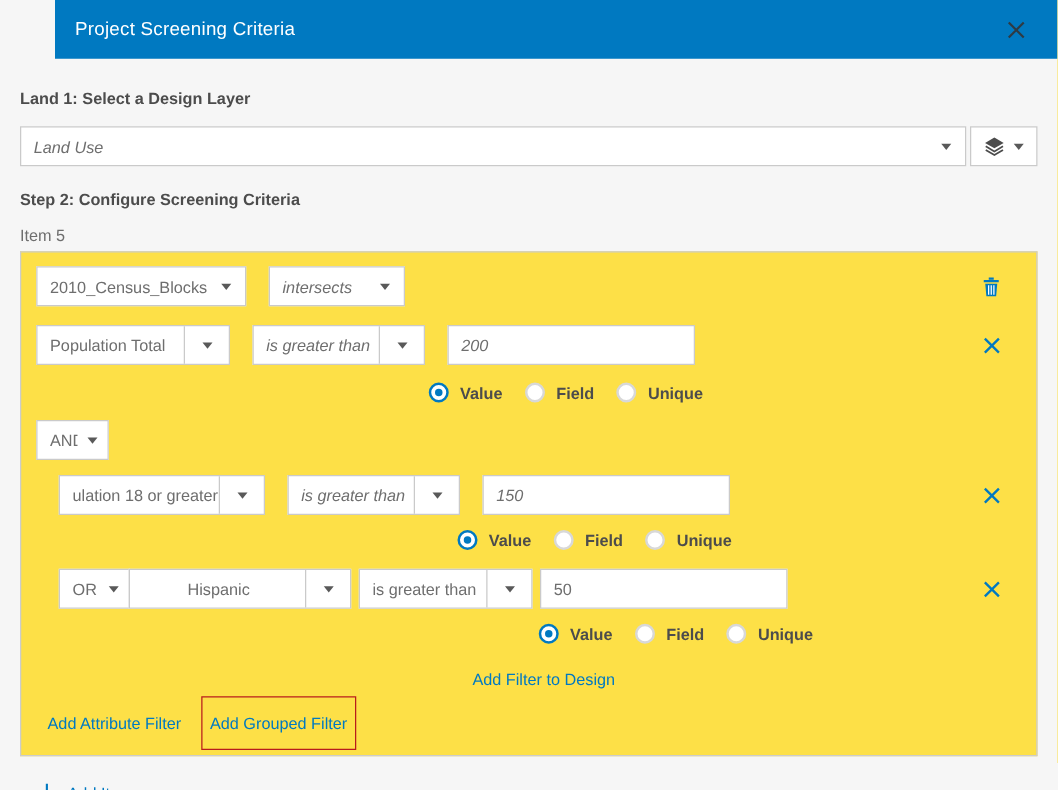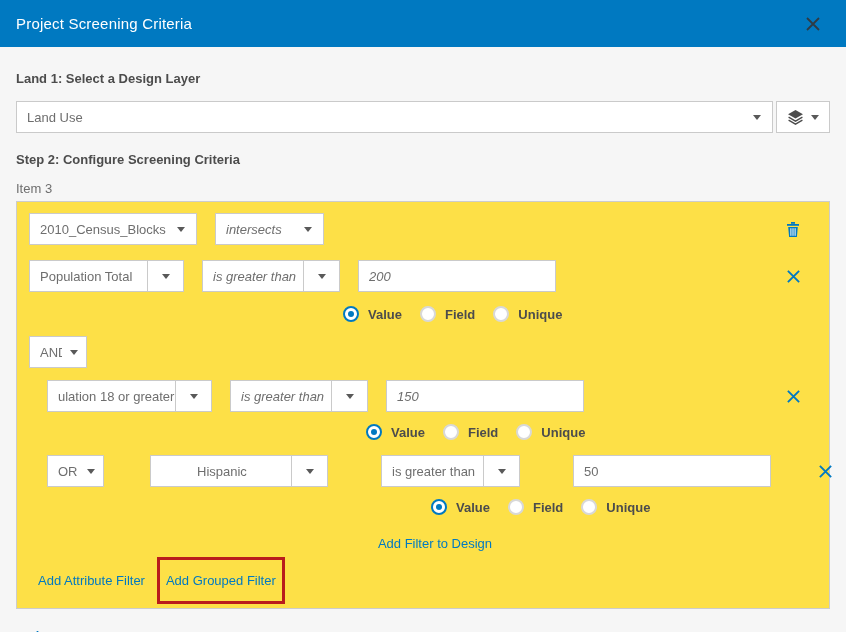--- a/index.html
+++ b/index.html
@@ -9,20 +9,21 @@
     font-size:13px;
     background:#f6f6f6;
     color:#4c4c4c;
     overflow:hidden;
   }
   
   .dlg-header {
     height:47px; background:#0079c1;
     display:flex; align-items:center; justify-content:space-between;
     padding:0 24px 0 16px;
+    margin-left:44px;
   }
   .dlg-title { color:#ffffff; font-size:15px; letter-spacing:.2px; }
   .close-btn { width:18px; height:18px; cursor:pointer; display:flex; align-items:center; justify-content:center; }
 
   
   .content { padding:0 16px; }
   .section-label { font-weight:bold; color:#4c4c4c; margin-top:24px; }
   .muted-label { color:#6e6e6e; margin-top:14px; }
 
   
@@ -33,21 +34,21 @@
   }
   .select .txt { padding:0 10px; flex:1; white-space:nowrap; overflow:hidden; }
   .select .caret-zone { width:30px; display:flex; align-items:center; justify-content:center; flex:none; }
   .combobox .txt { padding:0 10px; flex:1; white-space:nowrap; overflow:hidden; }
   .combobox .caret-zone {
     width:36px; height:100%; display:flex; align-items:center; justify-content:center;
     border-left:1px solid #cacaca; flex:none;
   }
   .tri { width:0; height:0; border-left:4px solid transparent; border-right:4px solid transparent; border-top:5px solid #595959; }
 
-  .layer-row { display:flex; margin-top:15px; gap:3px; }
+  .layer-row { display:flex; margin-top:15px; gap:3px;font-style:italic; }
   .layer-select { flex:1; }
   .layers-btn {
     width:54px; height:32px; background:#fff; border:1px solid #cacaca;
     display:flex; align-items:center; justify-content:center; gap:7px; cursor:pointer;
   }
 
   
   .item-panel {
     margin-top:5px; background:#fde047; border:1px solid #cccccc;
     padding:11px 12px 4px 12px;
@@ -74,23 +75,23 @@
   .radio-circ.sel { border-color:#0079c1; }
   .radio-circ.sel::after {
     content:""; position:absolute; left:3px; top:3px; width:6px; height:6px;
     border-radius:50%; background:#0079c1;
   }
   .radio-label { font-weight:bold; color:#4c4c4c; }
 
   .link { color:#0079c1; cursor:pointer; text-decoration:none; }
   .add-group-row { text-align:center; margin-top:21px; padding-left:24px; }
 
-  .bottom-links { display:flex; align-items:center; margin-top:6px; }
+  .bottom-links { display:flex; align-items:center; margin-top:6px;gap:16px; }
   .highlight-box {
-    border:3px solid #b91c1c; padding:13px 6px; margin-left:12px;
+    border:1px solid #b91c1c; padding:13px 6px; margin-left:0;
     display:inline-flex; align-items:center;
   }
 
   
   .footer-row { display:flex; align-items:center; margin-top:21px; margin-left:13px; cursor:pointer; }
   .plus-icon { margin-right:8px; display:flex; align-items:center; }
 </style>
 </head>
 <body>
 
@@ -120,21 +121,21 @@
           <path d="M8 1 L15 5 L8 9 L1 5 Z" fill="#4c4c4c"></path>
           <path d="M1.5 7.6 L8 11.4 L14.5 7.6" stroke="#4c4c4c" stroke-width="1.3" fill="none"></path>
           <path d="M1.5 10.4 L8 14.2 L14.5 10.4" stroke="#4c4c4c" stroke-width="1.3" fill="none"></path>
         </svg>
       </span>
       <span class="tri"></span>
     </div>
   </div>
 
   <div class="section-label" style="margin-top:19px;">Step 2: Configure Screening Criteria</div>
-  <div class="muted-label">Item 3</div>
+  <div class="muted-label">Item 5</div>
 
   <div class="item-panel">
 
     <div class="frow geom-row gap6">
       <div class="select" style="width:168px;">
         <span class="txt">2010_Census_Blocks</span>
         <span class="caret-zone">
             <span class="tri"></span>
           </span>
       </div>
@@ -230,21 +231,21 @@
       <span class="radio-opt">
         <span class="radio-circ"></span>
         <span class="radio-label">Field</span>
       </span>
       <span class="radio-opt">
         <span class="radio-circ"></span>
         <span class="radio-label">Unique</span>
       </span>
     </div>
 
-    <div class="frow filter-row indent" style="gap:47px;">
+    <div class="frow filter-row indent" style="">
       <div class="select" style="width:57px; margin-right:-1px;">
         <span class="txt">OR</span>
         <span class="caret-zone" style="width:24px;">
             <span class="tri"></span>
           </span>
       </div>
       <div class="combobox" style="width:178px;padding-left:36px;">
         <span class="txt">Hispanic</span>
         <span class="caret-zone">
             <span class="tri"></span>

